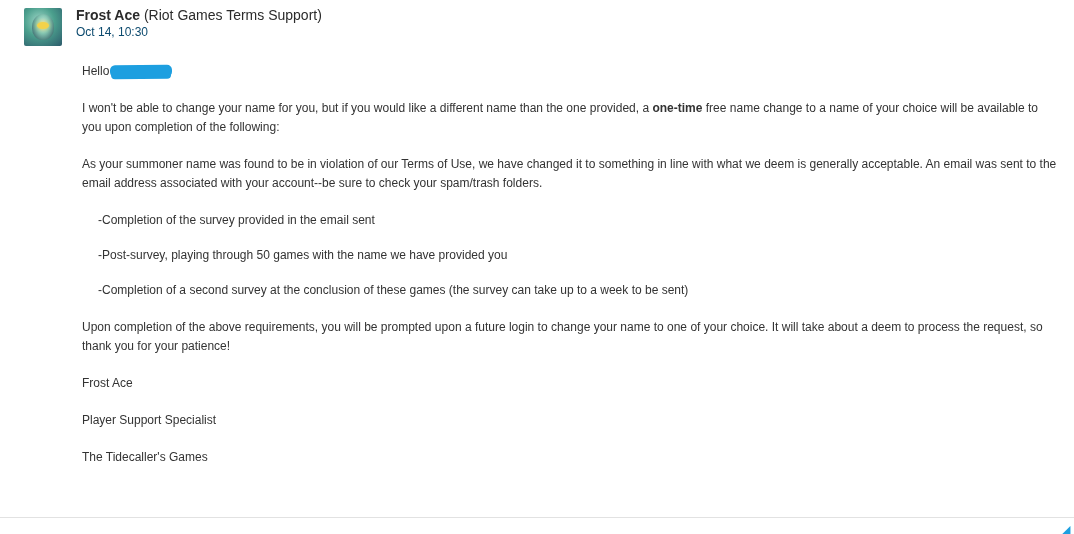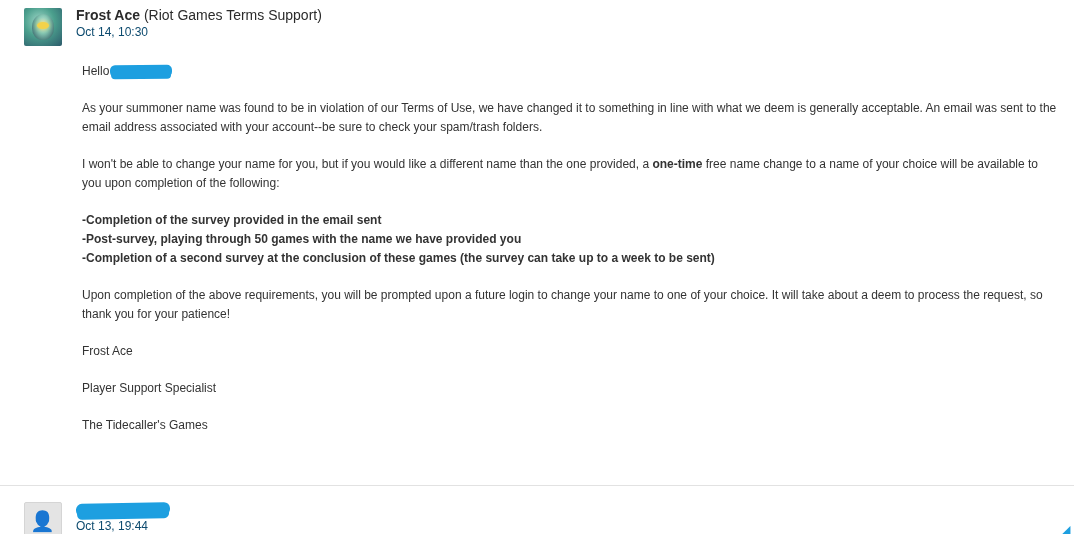--- a/index.html
+++ b/index.html
@@ -133,23 +133,22 @@
     padding-top: 16px;
     padding-bottom: 10px;
   }
   .msg-body p {
     margin: 0 0 18px 0;
     line-height: 19px;
     font-size: 12px;
     color: #333333;
   }
   .msg-body p.list-line {
-    margin: 0;
+    margin: 16px;
     line-height: 19px;
-    font-weight: bold;
   }
   .bullets {
     margin: 0 0 18px 0;
   }
   .sig {
     margin: 0;
     line-height: 19px;
   }
   b { font-weight: bold; }
 
@@ -185,23 +184,23 @@
           <span class="author-name">Frost Ace</span>
           <span class="author-org">(Riot Games Terms Support)</span>
         </div>
         <div class="timestamp">Oct 14, 10:30</div>
       </div>
     </div>
 
     <div class="msg-body">
       <p><span>Hello</span><span class="redaction inline-name"></span></p>
 
+      <p><span>I won't be able to change your name for you, but if you would like a different name than the one provided, a </span><b>one-time</b><span> free name change to a name of your choice will be available to you upon completion of the following:</span></p>
+
       <p>As your summoner name was found to be in violation of our Terms of Use, we have changed it to something in line with what we deem is generally acceptable. An email was sent to the email address associated with your account--be sure to check your spam/trash folders.</p>
-
-      <p><span>I won't be able to change your name for you, but if you would like a different name than the one provided, a </span><b>one-time</b><span> free name change to a name of your choice will be available to you upon completion of the following:</span></p>
 
       <div class="bullets">
         <p class="list-line">-Completion of the survey provided in the email sent</p>
         <p class="list-line">-Post-survey, playing through 50 games with the name we have provided you</p>
         <p class="list-line">-Completion of a second survey at the conclusion of these games (the survey can take up to a week to be sent)</p>
       </div>
 
       <p>Upon completion of the above requirements, you will be prompted upon a future login to change your name to one of your choice. It will take about a deem to process the request, so thank you for your patience!</p>
 
       <div>

